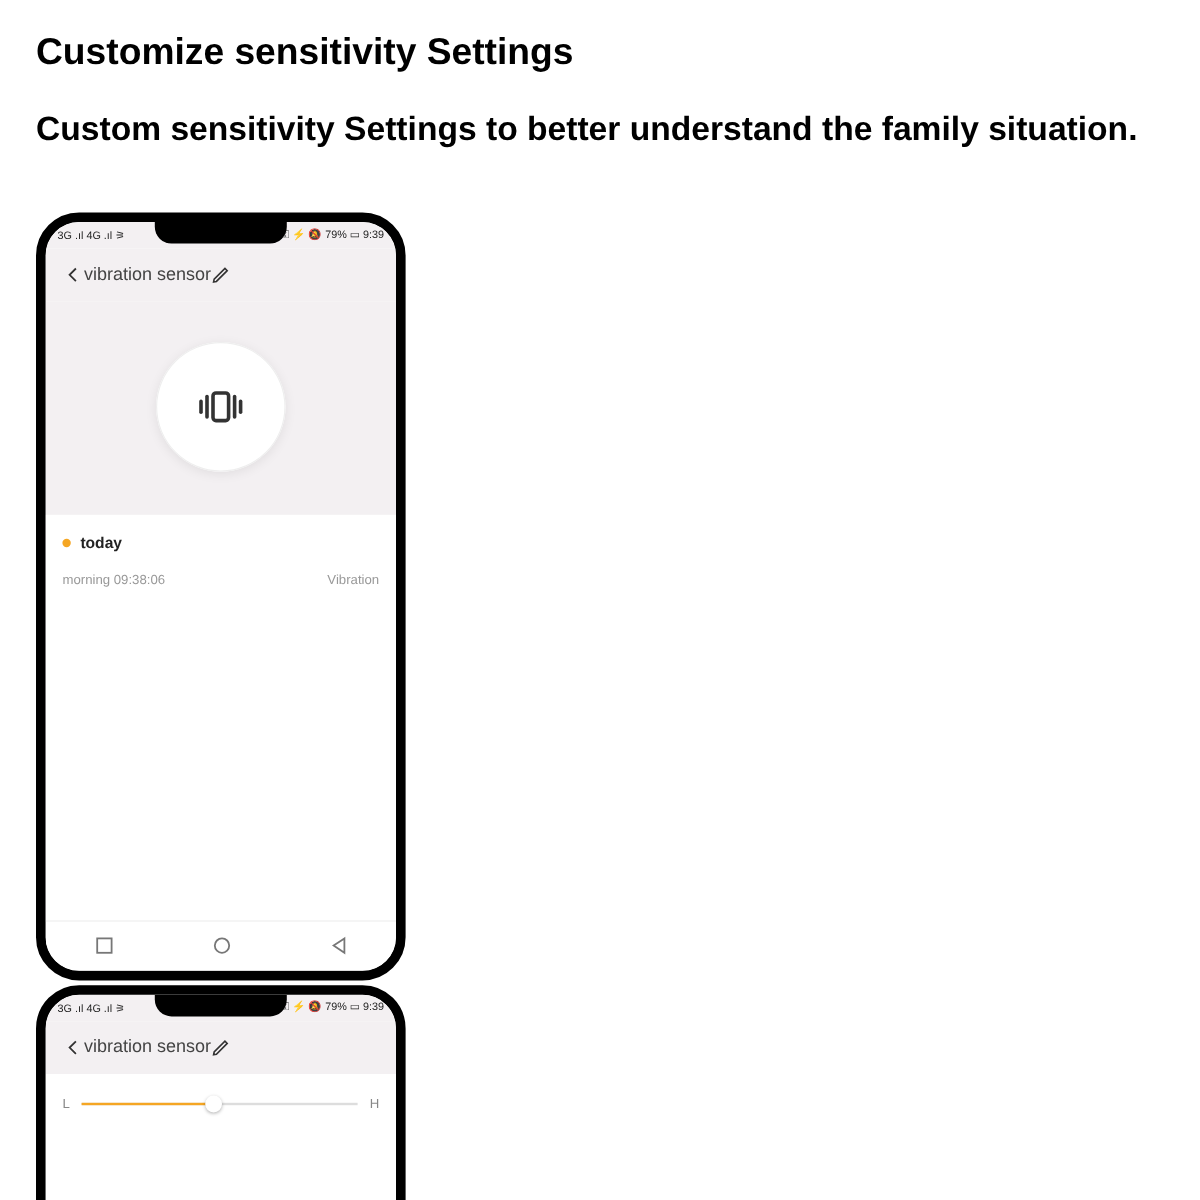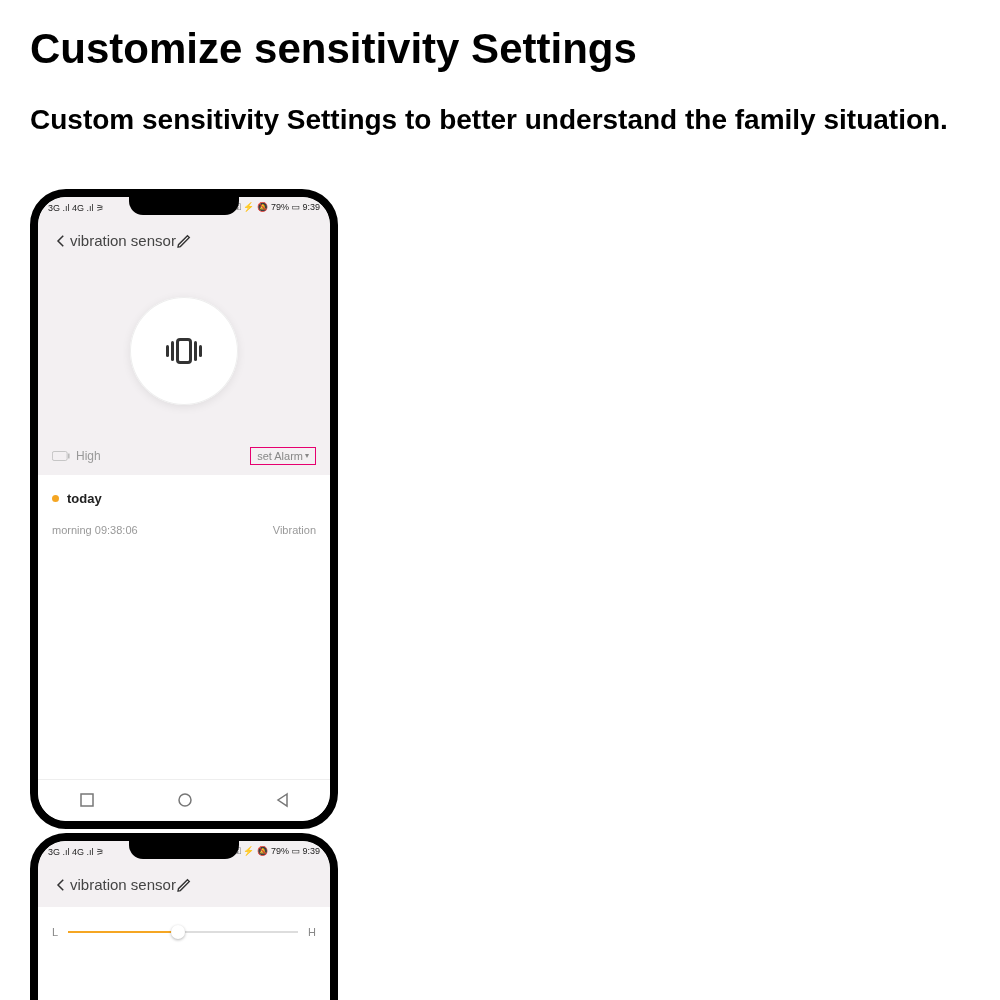--- a/index.html
+++ b/index.html
@@ -5,21 +5,21 @@
   * { box-sizing: border-box; margin: 0; padding: 0; }
   body {
     width: 1000px;
     height: 1000px;
     background: #fff;
     font-family: Arial, Helvetica, sans-serif;
     padding: 25px 30px;
     position: relative;
   }
   .heading {
-    font-size: 42px;
+    font-size: 31px;
     font-weight: bold;
     color: #000;
     margin-bottom: 28px;
   }
   .subheading {
     font-size: 28px;
     font-weight: bold;
     color: #000;
     line-height: 1.35;
     margin-bottom: 50px;
@@ -246,30 +246,20 @@
         <div class="sensor-circle-wrap">
           <div class="sensor-circle">
             <span class="vibrate-glyph">
               <span class="bar b1"></span>
                 <span class="bar b2"></span>
               <span class="rect"></span>
               <span class="bar b2"></span>
                 <span class="bar b1"></span>
             </span>
           </div>
-        </div>
-        <div class="battery-row">
-          <span class="battery-left">
-            <svg width="18" height="10" viewBox="0 0 22 12">
-                <rect x="0.5" y="0.5" width="18" height="11" rx="2" fill="none" stroke="#bbb"></rect>
-                <rect x="19.5" y="3" width="2" height="6" fill="#bbb"></rect>
-              </svg>
-            <span>High</span>
-          </span>
-          <span class="set-alarm-btn">set Alarm</span>
         </div>
         <div class="log-card">
           <div class="today-row">
             <span class="dot"></span>
             <span>today</span>
           </div>
           <div class="event-row">
             <span>morning  09:38:06</span>
             <span>Vibration</span>
           </div>

